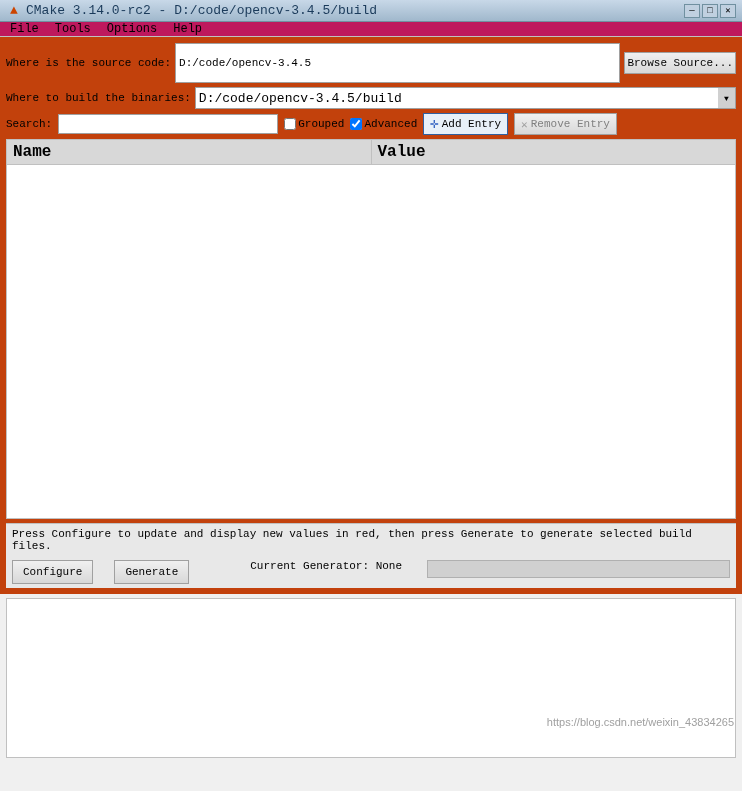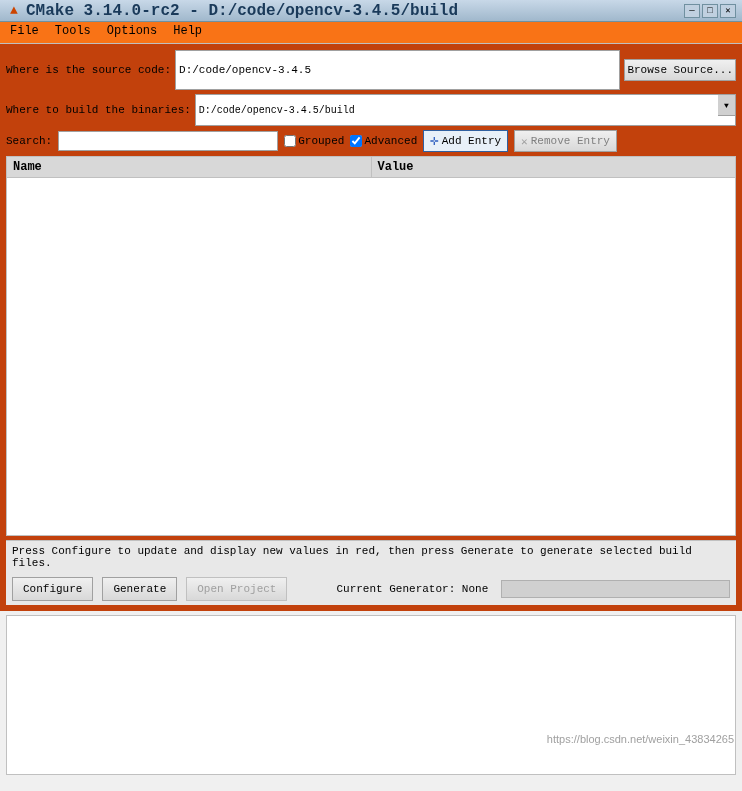--- a/index.html
+++ b/index.html
@@ -32,22 +32,22 @@
       width: 16px;
       height: 16px;
       margin-right: 4px;
       display: flex;
       align-items: center;
       justify-content: center;
     }
 
     .title-bar-text {
       flex: 1;
-      font-size: 16px;
-      font-weight: bold;
+      font-size: 13px;
+      font-weight: normal;
       color: #1a3a5a;
     }
 
     .title-bar-controls {
       display: flex;
       gap: 2px;
     }
 
     .title-bar-btn {
       width: 16px;
@@ -55,23 +55,24 @@
       border: 1px solid #7090a0;
       background: #c0d0e0;
       font-size: 9px;
       display: flex;
       align-items: center;
       justify-content: center;
       cursor: pointer;
     }
 
     .menu-bar {
-      background: #f97316;
-      height: 22px;
-      display: flex;
+      background: #be185d;
+      height: 15px;
+      display: flex;
+      align-items: center;
       padding: 0 2px;
       border-bottom: 1px solid #c0c0c0;
     }
 
     .menu-item {
       padding: 2px 8px;
       font-size: 12px;
       cursor: pointer;
       color: #000;
     }
@@ -106,25 +107,25 @@
     }
 
     .select-wrapper {
       flex: 1;
       position: relative;
       display: flex;
     }
 
     .select-wrapper select {
       flex: 1;
-      height: 32px;
+      height: 22px;
       border: 1px solid #a0a0a0;
       background: white;
       font-family: 'Courier New', monospace;
-      font-size: 10px;
+      font-size: 13px;
       padding: 1px 3px;
       color: #000;
       appearance: none;
       -webkit-appearance: none;
     }
 
     .select-arrow {
       position: absolute;
       right: 0;
       top: 0;
@@ -231,21 +232,21 @@
       border: 1px solid #c0c0c0;
       margin: 0 0 4px 0;
       height: 380px;
       overflow-y: auto;
     }
 
     .table-header {
       display: flex;
       background: #d8d8d8;
       border-bottom: 1px solid #c0c0c0;
-      font-size: 12px;
+      font-size: 16px;
       font-weight: bold;
       justify-content: space-between;
     }
 
     .th-name {
       padding: 3px 6px;
       flex: 1;
       border-right: 1px solid #c0c0c0;
     }
 
@@ -261,23 +262,23 @@
     .status-bar {
       background: #e8e8e8;
       padding: 4px 6px;
       font-size: 11px;
       color: #000;
       border-top: 1px solid #c0c0c0;
     }
 
     .bottom-toolbar {
       display: flex;
-      align-items: center;
+      align-items: flex-start;
       padding: 4px 6px;
-      gap: 9px;
+      gap: 21px;
       background: #e8e8e8;
     }
 
     .bottom-btn {
       height: 24px;
       padding: 0 10px;
       border: 1px solid #a0a0a0;
       background: linear-gradient(to bottom, #f0f0f0, #d8d8d8);
       font-family: 'Courier New', monospace;
       font-size: 11px;
@@ -402,21 +403,20 @@
       <div class="table-body"></div>
     </div>
 
     <div class="status-bar">
       <span>Press Configure to update and display new values in red, then press Generate to generate selected build files.</span>
     </div>
 
     <div class="bottom-toolbar">
       <button class="bottom-btn">Configure</button>
       <button class="bottom-btn">Generate</button>
-      <button class="open-project-btn">Open Project</button>
       <span class="generator-label">Current Generator: None</span>
       <div class="progress-bar"></div>
     </div>
 
   </div>
 
   <div class="lower-output"></div>
 
   <div class="watermark">https://blog.csdn.net/weixin_43834265</div>
 </div>

